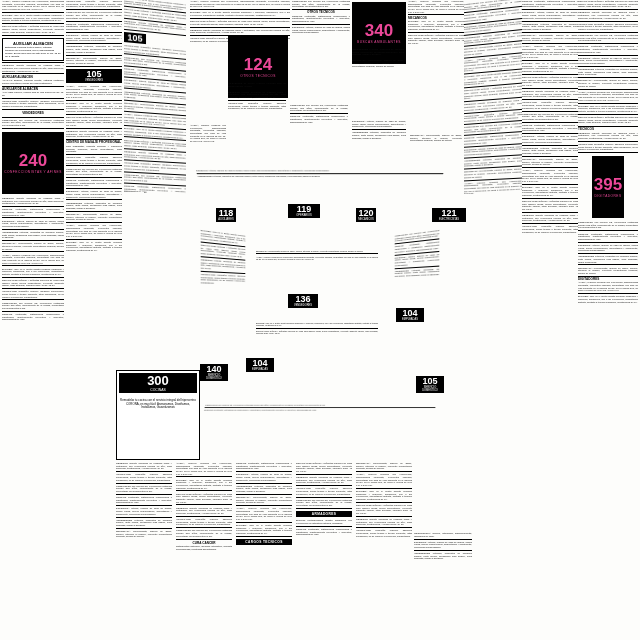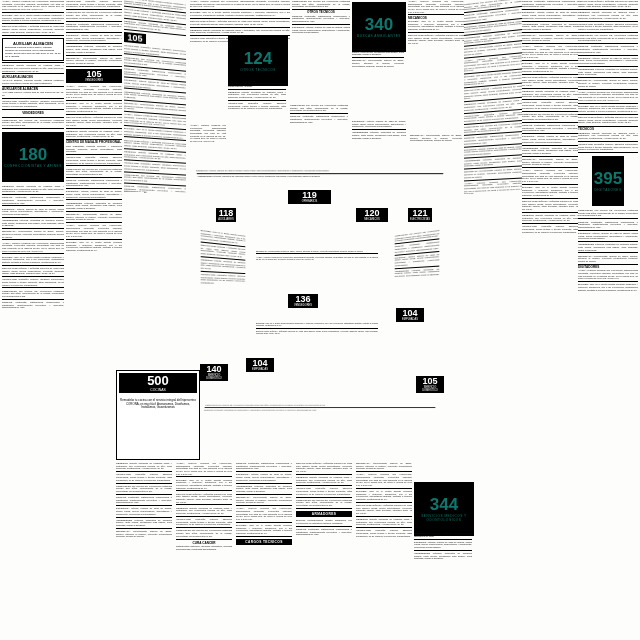--- a/index.html
+++ b/index.html
@@ -17,21 +17,21 @@
   
   .catbar{background:#000;color:#fff;text-align:center;font-weight:bold;
           padding:1px 0;letter-spacing:.3px;}
   .catlbl{font-size:3.2px;line-height:4px;letter-spacing:.4px;}
 
   .numbox{background:#000;color:#fff;text-align:center;}
   .numbox .n{font-size:9px;font-weight:bold;line-height:10px;}
   .numbox .t{font-size:2.6px;line-height:3.2px;padding-bottom:1px;}
 
   
-  .bigbox{background:#000;color:#0f766e;text-align:center;padding:14px 1px;}
+  .bigbox{background:#000;color:#ec4899;text-align:center;padding:20px 1px;}
   .bigbox .n{font-size:17px;font-weight:bold;line-height:18px;}
   .bigbox .t{font-size:3.2px;line-height:4px;letter-spacing:.5px;}
 
   
   .adbox{border:1px solid #000;padding:2px;background:#fff;}
   .adbox .t1{font-size:4px;font-weight:bold;text-align:center;line-height:5px;}
   .adbox .t3{font-size:2.4px;line-height:3px;}
 
   .hdcenter{text-align:center;}
 
@@ -66,21 +66,21 @@
     <div class="blk">ALMACEN requiere, manejo hoja de vida Carrera 29 No. 63-15.</div>
     <div class="rule"></div>
     <div class="blk">IMPORTANTE compañía requiere asesores comerciales, medio tiempo o tiempo completo, altas comisiones, no se requiere experiencia, capacitamos.</div>
     <div class="rule2"></div>
     <div class="hd hdcenter">VENDEDORES</div>
     <div class="rule"></div>
     <div class="blk">CONDUCTOR con licencia C2, experiencia certificada mínimo dos años, conocimiento de la ciudad, presentarse con documentos al día.</div>
     <div class="rule"></div>
 
     <div class="bigbox" style="margin:3px 0;">
-      <div class="n">180</div>
+      <div class="n">240</div>
       <div class="t">CONFECCIONISTAS Y AFINES</div>
     </div>
 
     <div class="blk">NECESITO urgente operarias de máquina plana y fileteadora, con experiencia mínima un año, pago quincenal, prestaciones, Avenida 68 No. 24-56.</div>
     <div class="rule"></div>
     <div class="blk">TECNICO electricista, instalaciones residenciales e industriales, mantenimiento preventivo y correctivo, disponibilidad de viaje.</div>
     <div class="rule"></div>
     <div class="blk">DOMESTICA interna, manejo de casa de familia, oficios varios, buena remuneración, alimentación y alojamiento, referencias comprobables.</div>
     <div class="rule"></div>
     <div class="blk">VENDEDORES externos, productos de consumo masivo, moto propia, comisiones más básico, zona asignada, llamar al 2345678.</div>
@@ -372,29 +372,29 @@
     <div class="blk">SECRETARIA recepcionista, manejo de Office, archivo, atención al público, excelente presentación personal, horario de oficina.</div>
   </div>
   <div class="col" style="left:190px;top:124px;width:36px;height:80px;">
     <div class="blk">AHORA, requiere personal con experiencia, disponibilidad inmediata, excelentes ingresos, presentarse con hoja de vida completa en la Carrera 15 No. 78-90 oficina 201, de lunes a viernes de 8:00 a.m. a 5:00 p.m.</div>
   </div>
 
   <div style="position:absolute;left:216px;top:208px;width:20px;" class="numbox">
     <div class="n">118</div>
     <div class="t">AUXILIARES</div>
   </div>
-  <div style="position:absolute;left:288px;top:190px;width:43px;" class="numbox">
+  <div style="position:absolute;left:288px;top:204px;width:32px;" class="numbox">
     <div class="n">119</div>
     <div class="t">OPERARIOS</div>
   </div>
-  <div style="position:absolute;left:356px;top:208px;width:32px;" class="numbox">
+  <div style="position:absolute;left:356px;top:208px;width:20px;" class="numbox">
     <div class="n">120</div>
     <div class="t">MECANICOS</div>
   </div>
-  <div style="position:absolute;left:408px;top:208px;width:24px;" class="numbox">
+  <div style="position:absolute;left:432px;top:208px;width:34px;" class="numbox">
     <div class="n">121</div>
     <div class="t">ELECTRICISTAS</div>
   </div>
 
   <div class="col warp" style="left:200px;top:232px;width:48px;height:130px;transform:perspective(200px) rotateY(22deg);">
     <div class="blk">EMPRESA líder en el sector solicita personal masculino y femenino, bachilleres, con o sin experiencia, capacitación gratuita, contrato a término indefinido, prestaciones de ley.</div>
     <div class="rule"></div>
     <div class="blk">SOLICITAMOS señoras y señoritas mayores de edad para labores varias, buena presentación, excelente ambiente laboral, pago semanal, informes Calle 45 No. 12-34.</div>
     <div class="rule"></div>
     <div class="blk">NECESITO urgente operarias de máquina plana y fileteadora, con experiencia mínima un año, pago quincenal, prestaciones, Avenida 68 No. 24-56.</div>
@@ -438,21 +438,21 @@
     <div class="blk" style="font-size:1.9px;line-height:2.2px;">AHORA, requiere personal con experiencia, disponibilidad inmediata, excelentes ingresos, presentarse con hoja de vida completa en la Carrera 15 No. 78-90 oficina 201, de lunes a viernes de 8:00 a.m. a 5:00 p.m.</div>
   </div>
   <div class="col" style="left:256px;top:322px;width:122px;height:40px;">
     <div class="blk" style="font-size:1.9px;line-height:2.2px;">EMPRESA líder en el sector solicita personal masculino y femenino, bachilleres, con o sin experiencia, capacitación gratuita, contrato a término indefinido, prestaciones de ley.</div>
     <div class="rule"></div>
     <div class="blk" style="font-size:1.9px;line-height:2.2px;">SOLICITAMOS señoras y señoritas mayores de edad para labores varias, buena presentación, excelente ambiente laboral, pago semanal, informes Calle 45 No. 12-34.</div>
   </div>
 
   <div class="adbox" style="position:absolute;left:116px;top:370px;width:78px;height:84px;">
     <div style="background:#000;color:#fff;text-align:center;padding:1px 0;">
-      <div style="font-size:13px;font-weight:bold;line-height:14px;">500</div>
+      <div style="font-size:13px;font-weight:bold;line-height:14px;">300</div>
       <div style="font-size:3.4px;line-height:4px;">COCINAS</div>
     </div>
     <div style="font-size:2.9px;line-height:3.6px;text-align:center;margin-top:6px;">Remodelar tu cocina con el servicio integral del hipercentro CORONA, es muy fácil: Asesoramos, Diseñamos, Instalamos, Garantizamos</div>
   </div>
 
   <div class="col" style="left:116px;top:462px;width:56px;height:178px;">
     <div class="blk">NECESITO urgente operarias de máquina plana y fileteadora, con experiencia mínima un año, pago quincenal, prestaciones, Avenida 68 No. 24-56.</div>
     <div class="rule"></div>
     <div class="blk">IMPORTANTE compañía requiere asesores comerciales, medio tiempo o tiempo completo, altas comisiones, no se requiere experiencia, capacitamos.</div>
     <div class="rule"></div>
@@ -512,24 +512,20 @@
     <div class="blk">CONDUCTOR con licencia C2, experiencia certificada mínimo dos años, conocimiento de la ciudad, presentarse con documentos al día.</div>
     <div class="rule2"></div>
     <div class="catbar" style="margin:2px 0;">
       <div class="catlbl">ARMADORES</div>
     </div>
     <div class="blk">Empresa metalmecánica solicita armadores con experiencia en estructura metálica, soldadura.</div>
     <div class="rule"></div>
     <div class="blk">TECNICO electricista, instalaciones residenciales e industriales, mantenimiento preventivo y correctivo, disponibilidad de viaje.</div>
   </div>
 
-  <div style="position:absolute;left:414px;top:482px;width:58px;" class="bigbox">
-    <div class="n">344</div>
-    <div class="t">SERVICIOS MEDICOS Y ODONTOLOGICOS</div>
-  </div>
   <div class="col" style="left:414px;top:532px;width:58px;height:108px;">
     <div class="blk">ODONTOLOGIA general, ortodoncia, blanqueamiento, facilidades de pago.</div>
     <div class="rule"></div>
     <div class="blk">DOMESTICA interna, manejo de casa de familia, oficios varios, buena remuneración, alimentación y alojamiento, referencias comprobables.</div>
     <div class="rule"></div>
     <div class="blk">VENDEDORES externos, productos de consumo masivo, moto propia, comisiones más básico, zona asignada, llamar al 2345678.</div>
   </div>
 
   <div class="col" style="left:356px;top:462px;width:56px;height:178px;">
     <div class="blk">SECRETARIA recepcionista, manejo de Office, archivo, atención al público, excelente presentación personal, horario de oficina.</div>

